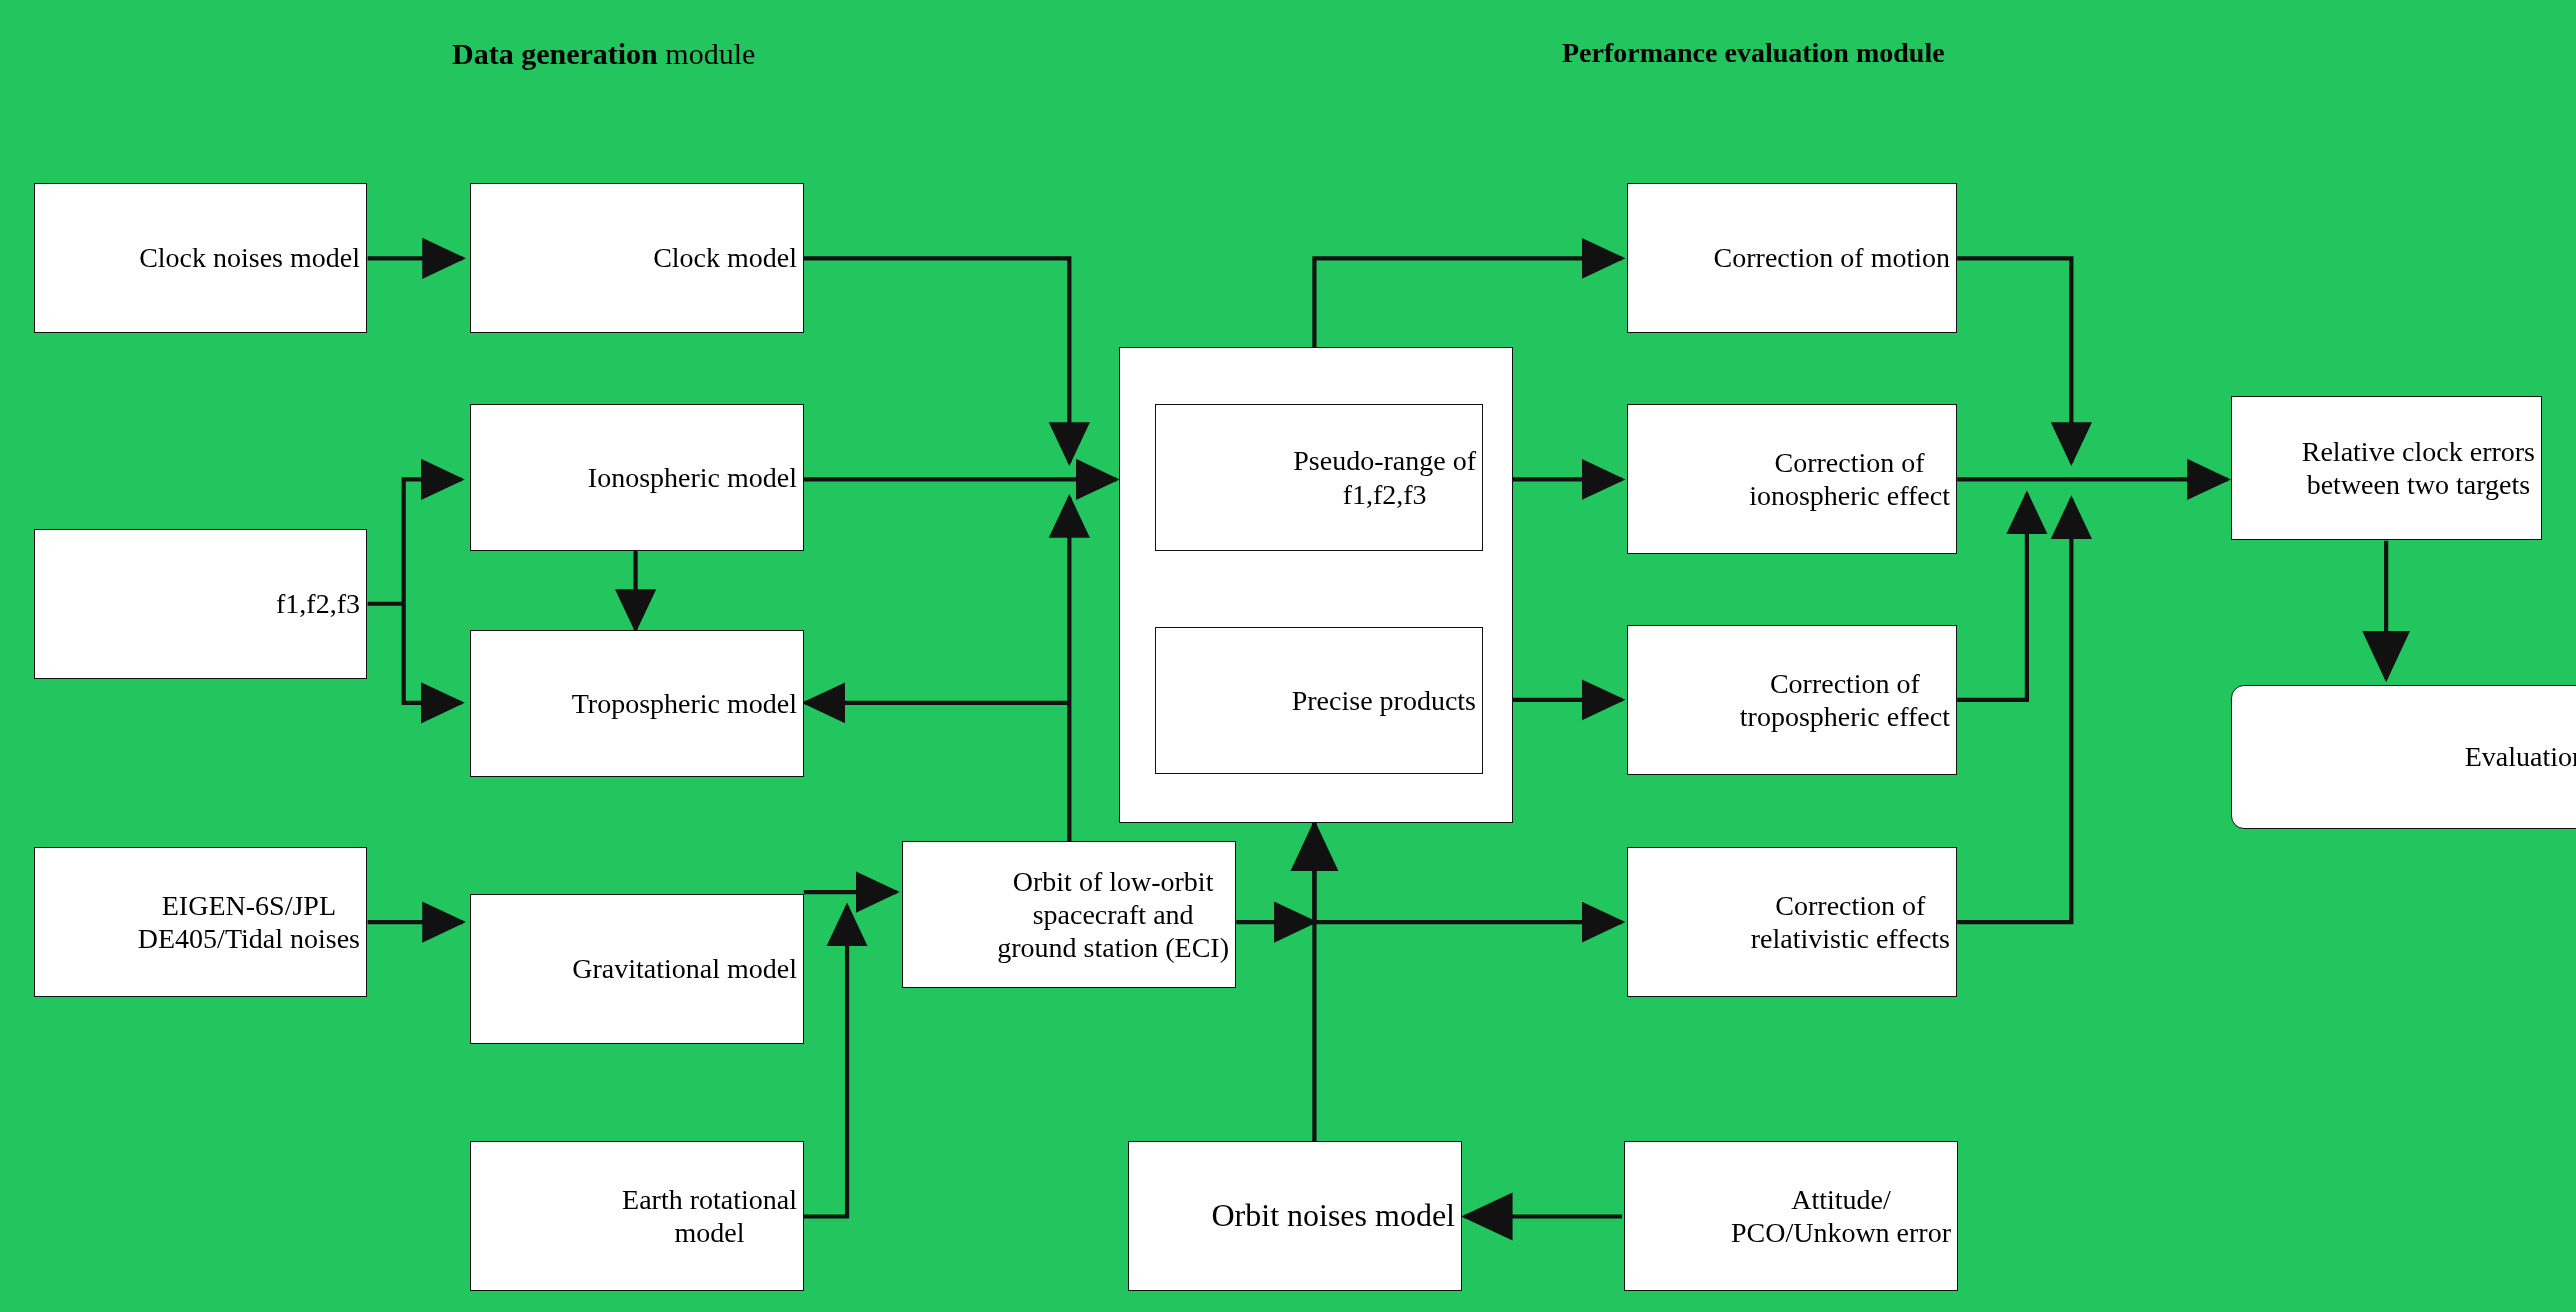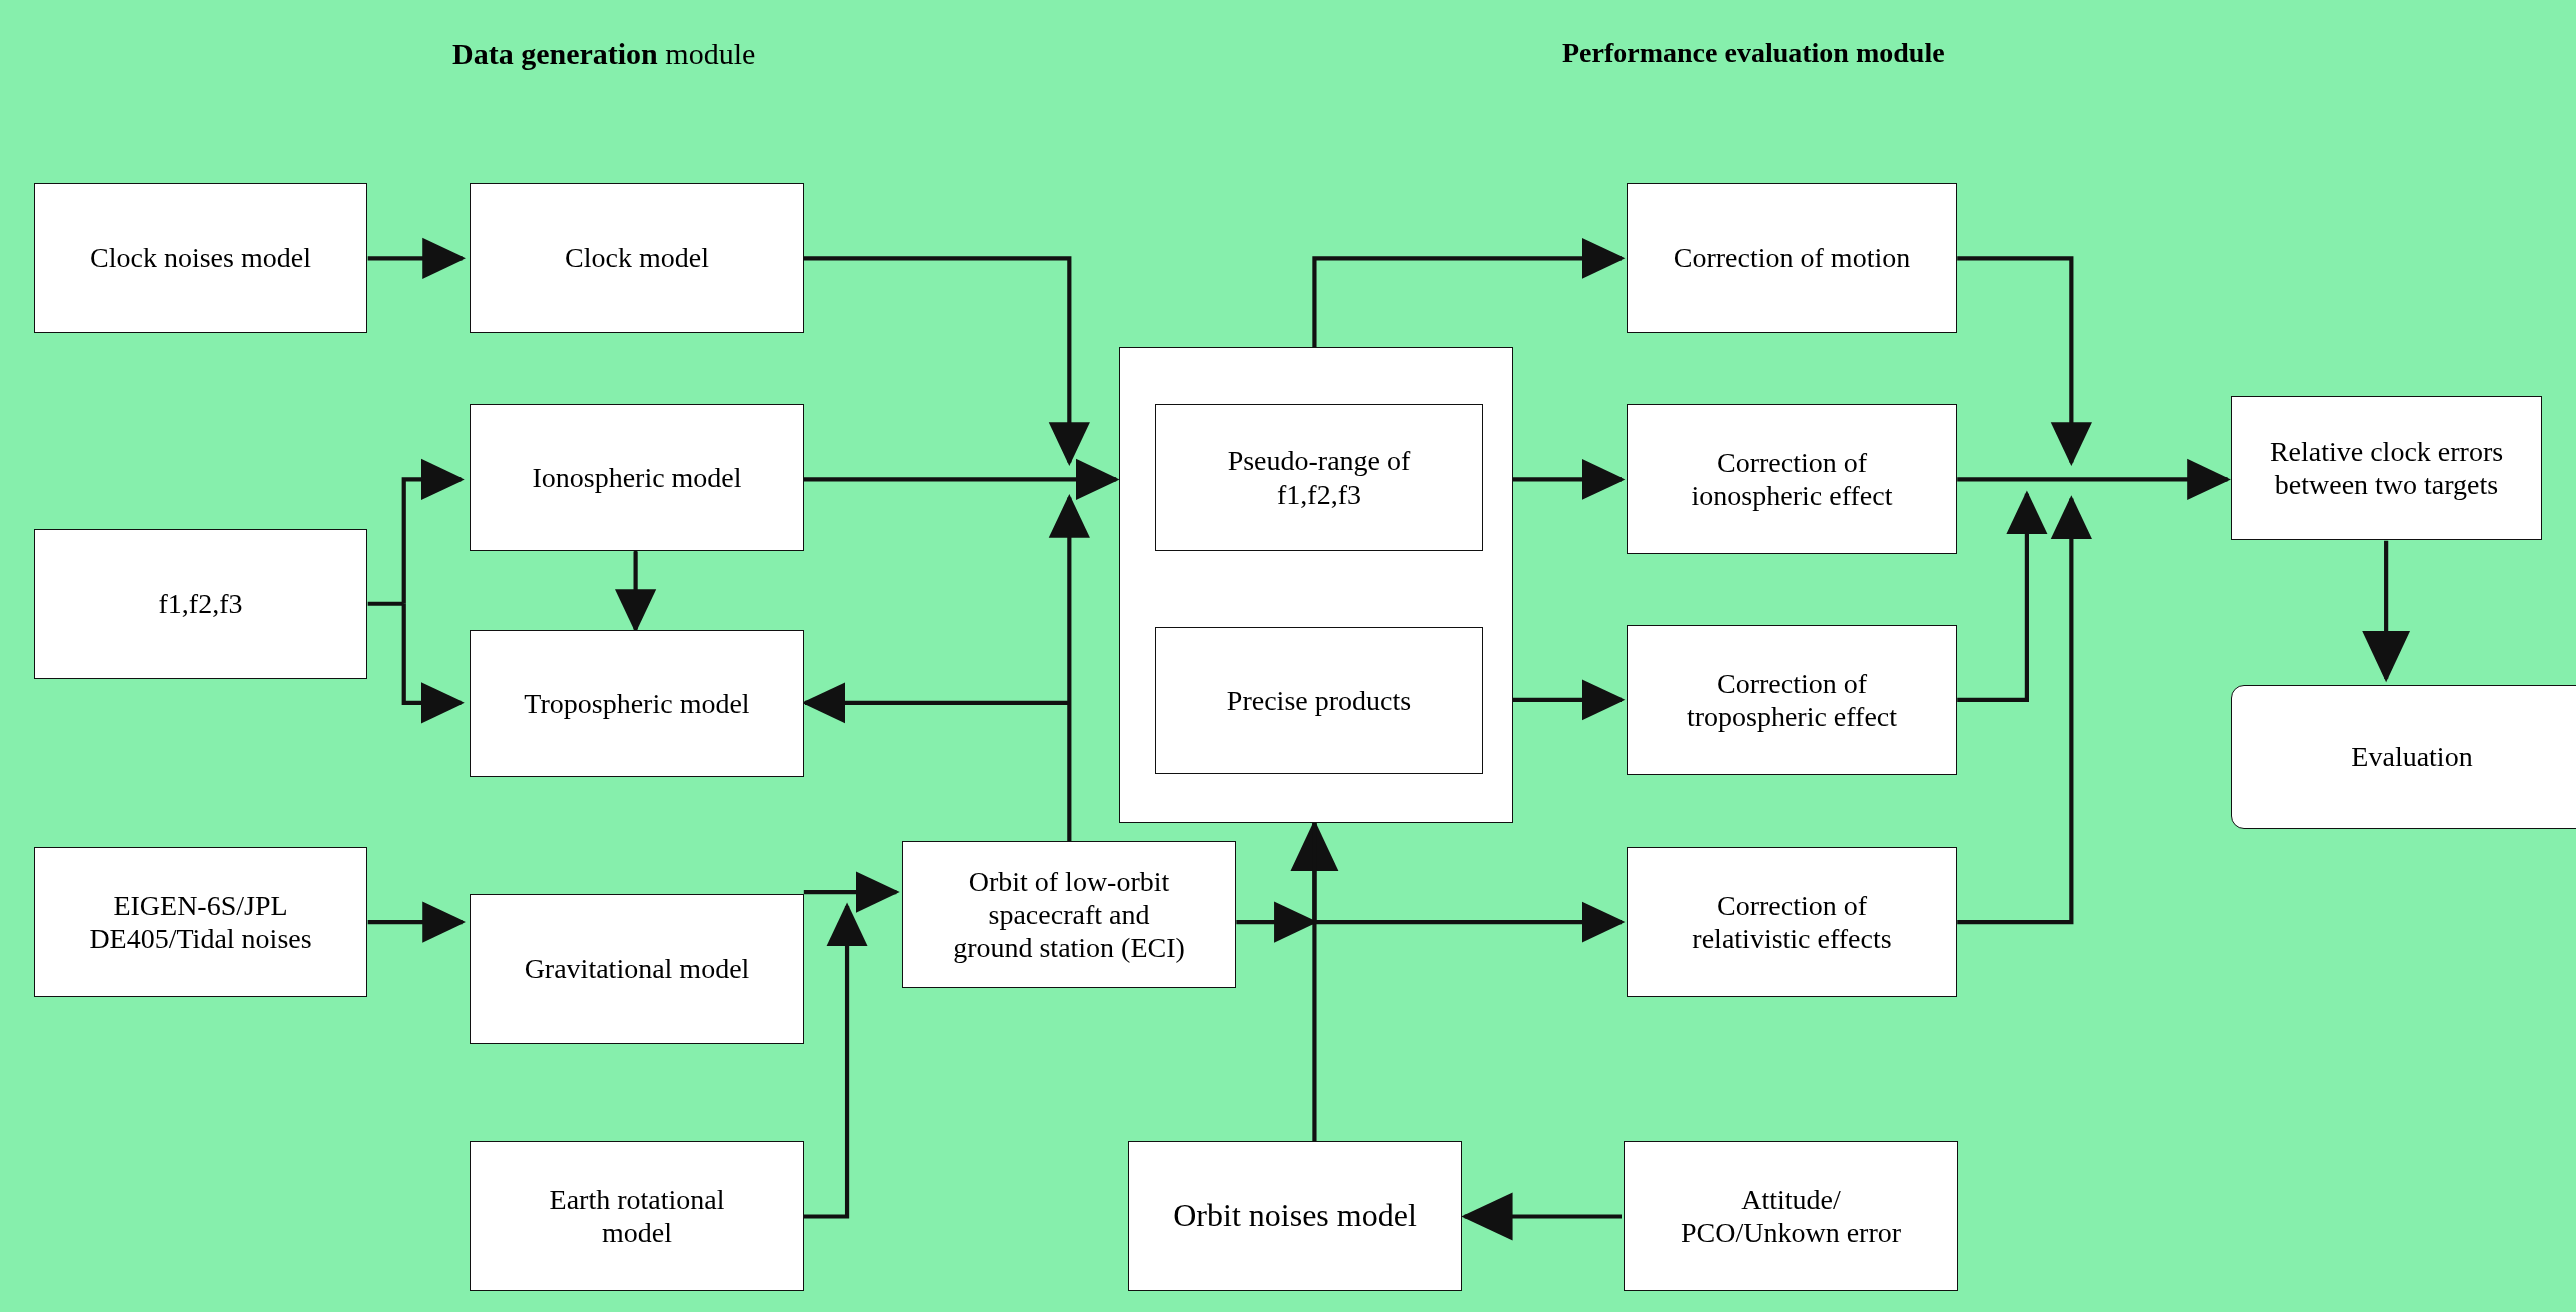--- a/index.html
+++ b/index.html
@@ -1,20 +1,20 @@
 <!DOCTYPE html>
 <html style="font-size:9.6px"><head>
 <meta charset="utf-8">
 <style>
   html,body{margin:0;padding:0;background:#ffffff;}
   body{width:2576px;height:1312px;overflow:hidden;font-family:"Liberation Serif",serif;}
-  #stage{position:relative;width:2576px;height:1312px;background:#86efac;}
+  #stage{position:relative;width:2576px;height:1312px;background:#22c55e;}
   svg#wires{position:absolute;left:0;top:0;width:2576px;height:1312px;pointer-events:none;}
   .node{position:absolute;box-sizing:border-box;border:1.8px solid #111;background:#fff;
-        display:flex;align-items:center;justify-content:center;text-align:center;
+        display:flex;align-items:center;justify-content:flex-end;text-align:center;
         font-family:"Liberation Serif",serif;color:#000;line-height:1.18;}
   .node .lbl{display:block;padding:0 6px;white-space:pre-line;}
   .group-box{position:absolute;box-sizing:border-box;border:1.8px solid #111;background:#fff;}
   .title{position:absolute;white-space:nowrap;font-family:"Liberation Serif",serif;color:#000;}
   .title .b{font-weight:bold;}
   .title .n{font-weight:normal;}
 </style>
 </head>
 <body>
 

